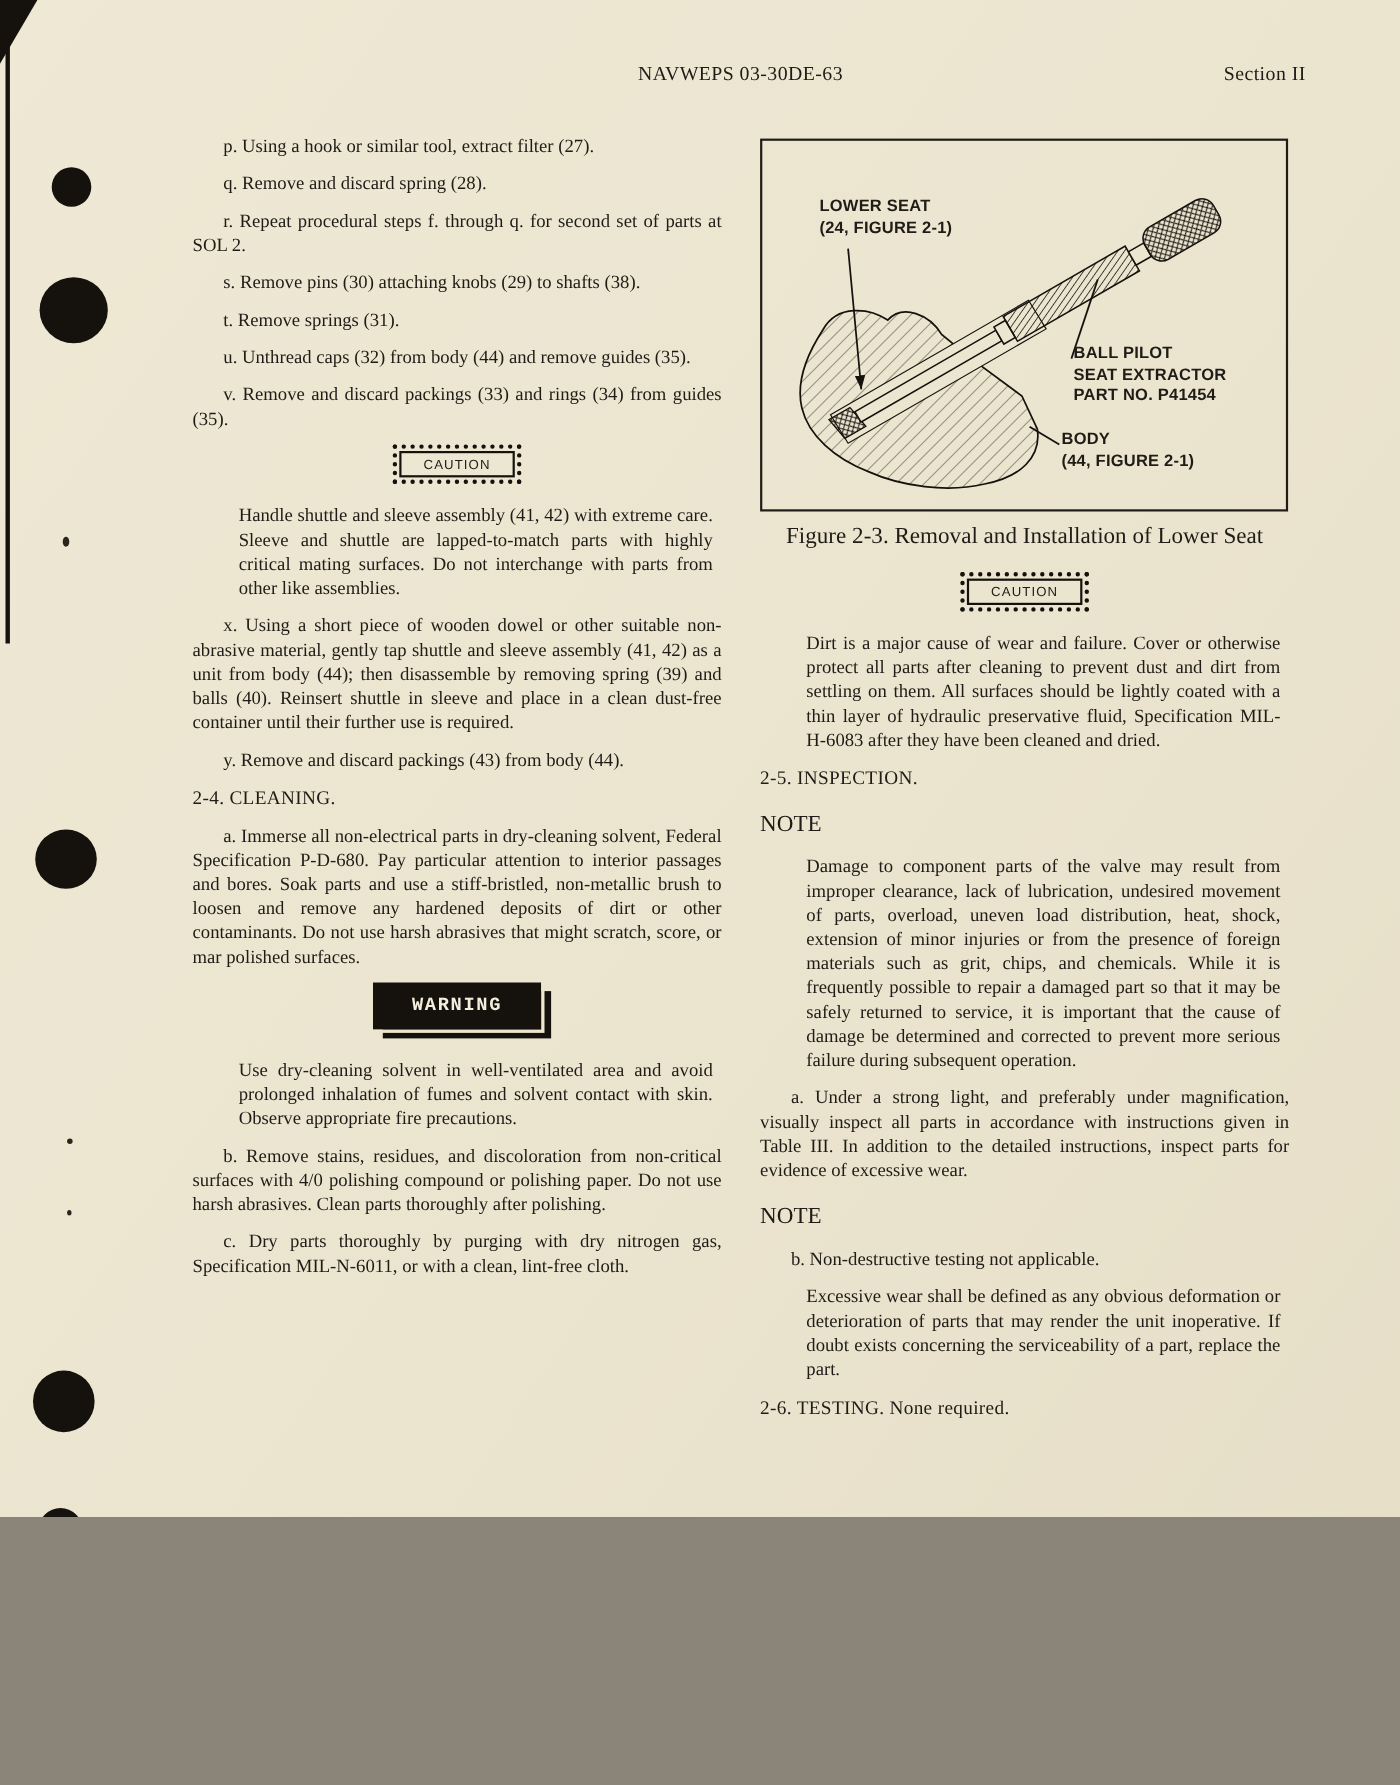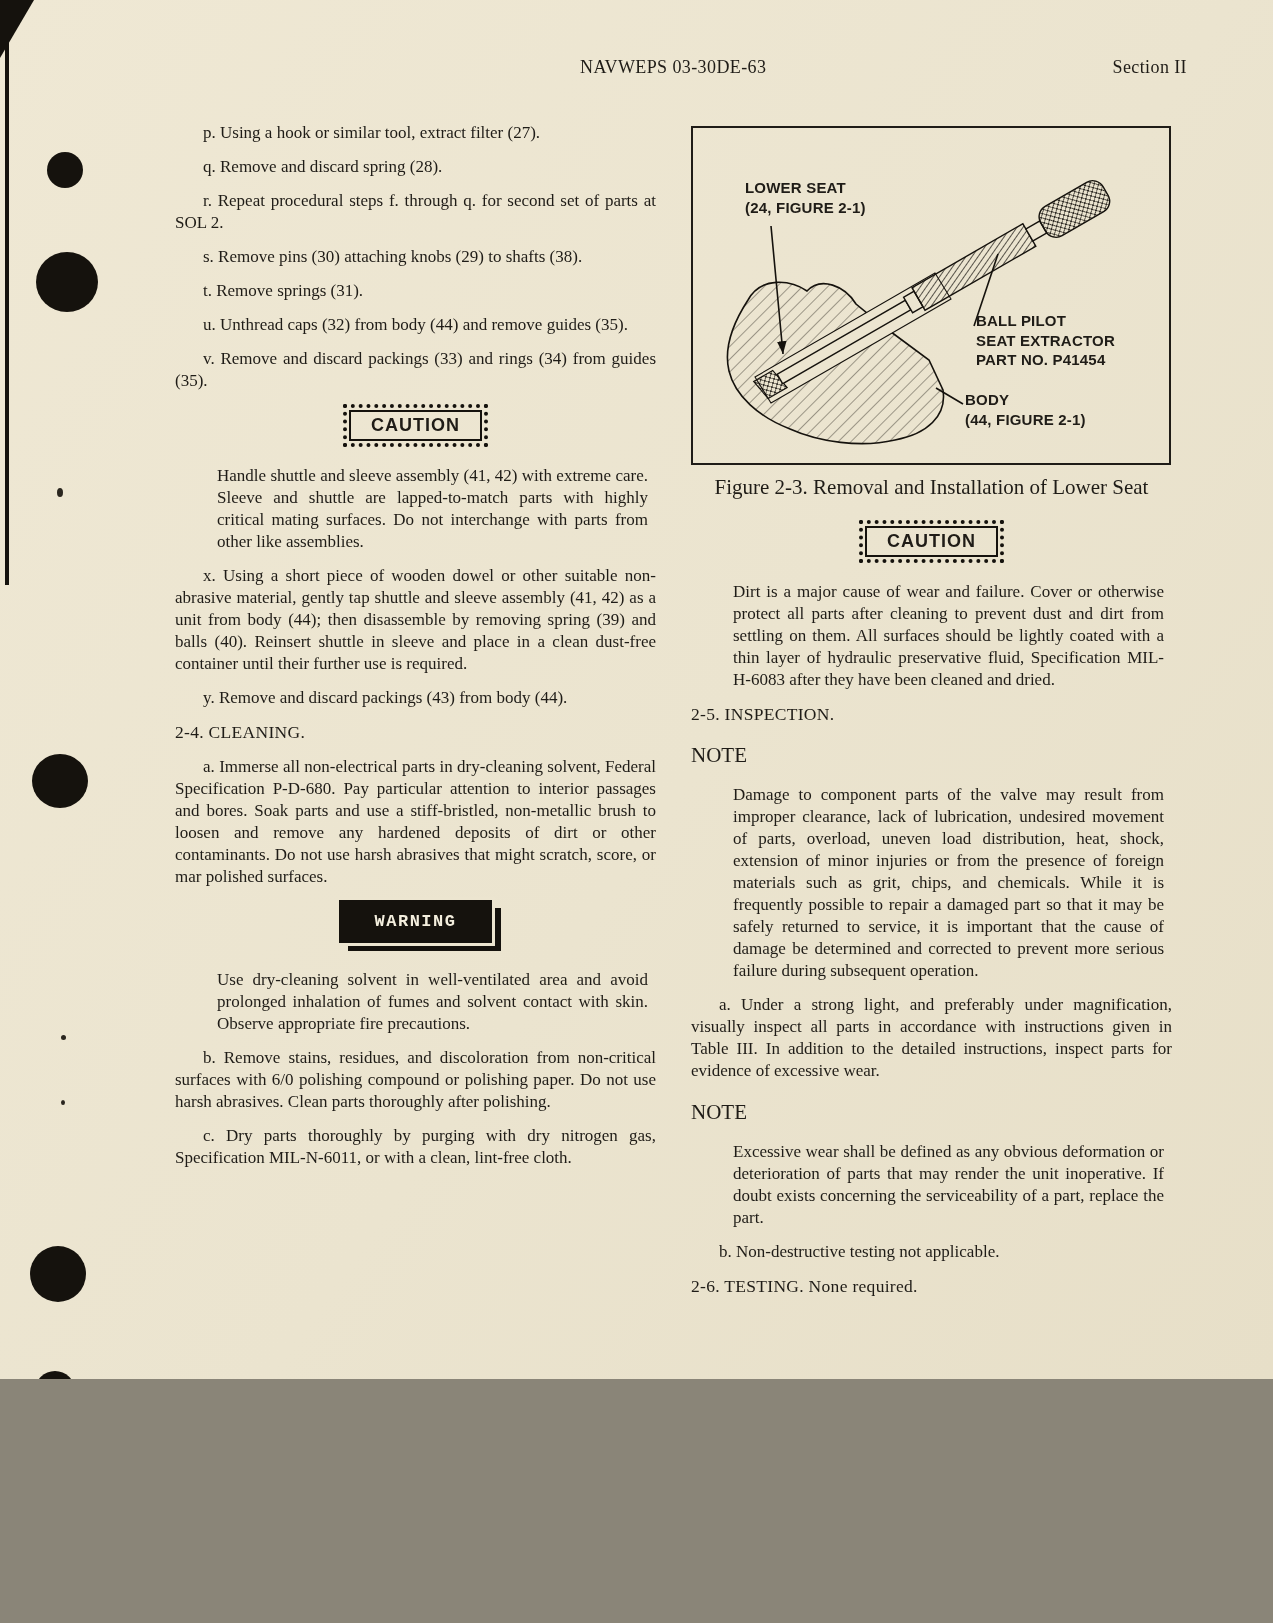--- a/index.html
+++ b/index.html
@@ -37,21 +37,21 @@
   .col { width:481px; }
 
   .bt { font-size:17px; line-height:22px; text-align:justify; margin:0 0 12px; text-indent:28px; }
   .blk { text-indent:0; margin-left:42px; margin-right:8px;font-family:Liberation Serif, serif; }
   .heading { font-size:17.5px; line-height:22px; margin:4px 0 13px; text-indent:0; letter-spacing:0.3px; }
   .note-label { font-size:21px; text-align:left; margin:18px 0 16px; text-indent:0; }
 
   
   .deco-box { width:max-content; margin:8px auto 18px; border:4px dotted #15120d; padding:2px; background:transparent; }
   .deco-inner { border:2px solid #15120d; padding:3px 20px;
-    font-family:"Liberation Sans", sans-serif; font-weight:bold; font-size:18px; letter-spacing:1px; }
+    font-family:"Liberation Sans", sans-serif; font-weight:normal; font-size:12px; letter-spacing:1px; }
 
   
   .warning-wrap { text-align:center; margin:12px 0 26px; }
   .warning-box { display:inline-block; background:#15120d; color:#f3eedd;
     font-family:Liberation Mono, monospace; font-weight:bold; font-size:17px; letter-spacing:1.5px;
     padding:12px 36px; box-shadow:9px 8px 0 #15120d; outline:3px solid #ece5d0; }
 
   
   .figure-frame { position:relative; width:476px; height:335px; border:2px solid #1f1c17; margin:4px 0 10px; }
   .figure-frame svg { position:absolute; left:0; top:0; }
@@ -101,21 +101,21 @@
       <p class="bt">y. Remove and discard packings (43) from body (44).</p>
 
       <p class="heading">2-4. CLEANING.</p>
       <p class="bt">a. Immerse all non-electrical parts in dry-cleaning solvent, Federal Specification P-D-680. Pay particular attention to interior passages and bores. Soak parts and use a stiff-bristled, non-metallic brush to loosen and remove any hardened deposits of dirt or other contaminants. Do not use harsh abrasives that might scratch, score, or mar polished surfaces.</p>
 
       <div class="warning-wrap">
         <span class="warning-box">WARNING</span>
       </div>
       <p class="bt blk">Use dry-cleaning solvent in well-ventilated area and avoid prolonged inhalation of fumes and solvent contact with skin. Observe appropriate fire precautions.</p>
 
-      <p class="bt">b. Remove stains, residues, and discoloration from non-critical surfaces with 6/0 polishing compound or polishing paper. Do not use harsh abrasives. Clean parts thoroughly after polishing.</p>
+      <p class="bt">b. Remove stains, residues, and discoloration from non-critical surfaces with 4/0 polishing compound or polishing paper. Do not use harsh abrasives. Clean parts thoroughly after polishing.</p>
       <p class="bt">c. Dry parts thoroughly by purging with dry nitrogen gas, Specification MIL-N-6011, or with a clean, lint-free cloth.</p>
     </div>
 
     <div class="col">
 
       <div class="figure-frame">
         <svg width="476" height="335" viewBox="0 0 476 335">
           <defs>
             <pattern id="hatchA" width="9" height="9" patternUnits="userSpaceOnUse" patternTransform="rotate(45)">
               <line x1="0" y1="0" x2="0" y2="9" stroke="#3a352c" stroke-width="0.9"></line>
@@ -172,21 +172,21 @@
       <p class="bt blk">Dirt is a major cause of wear and failure. Cover or otherwise protect all parts after cleaning to prevent dust and dirt from settling on them. All surfaces should be lightly coated with a thin layer of hydraulic preservative fluid, Specification MIL-H-6083 after they have been cleaned and dried.</p>
 
       <p class="heading">2-5. INSPECTION.</p>
 
       <p class="note-label">NOTE</p>
       <p class="bt blk">Damage to component parts of the valve may result from improper clearance, lack of lubrication, undesired movement of parts, overload, uneven load distribution, heat, shock, extension of minor injuries or from the presence of foreign materials such as grit, chips, and chemicals. While it is frequently possible to repair a damaged part so that it may be safely returned to service, it is important that the cause of damage be determined and corrected to prevent more serious failure during subsequent operation.</p>
 
       <p class="bt">a. Under a strong light, and preferably under magnification, visually inspect all parts in accordance with instructions given in Table III. In addition to the detailed instructions, inspect parts for evidence of excessive wear.</p>
 
       <p class="note-label">NOTE</p>
+      <p class="bt">b. Non-destructive testing not applicable.</p>
+
       <p class="bt blk">Excessive wear shall be defined as any obvious deformation or deterioration of parts that may render the unit inoperative. If doubt exists concerning the serviceability of a part, replace the part.</p>
-
-      <p class="bt">b. Non-destructive testing not applicable.</p>
       <p class="heading">2-6. TESTING. None required.</p>
     </div>
   </div>
 
   <div class="page-number">5</div>
 </div>
 
 </body></html>

